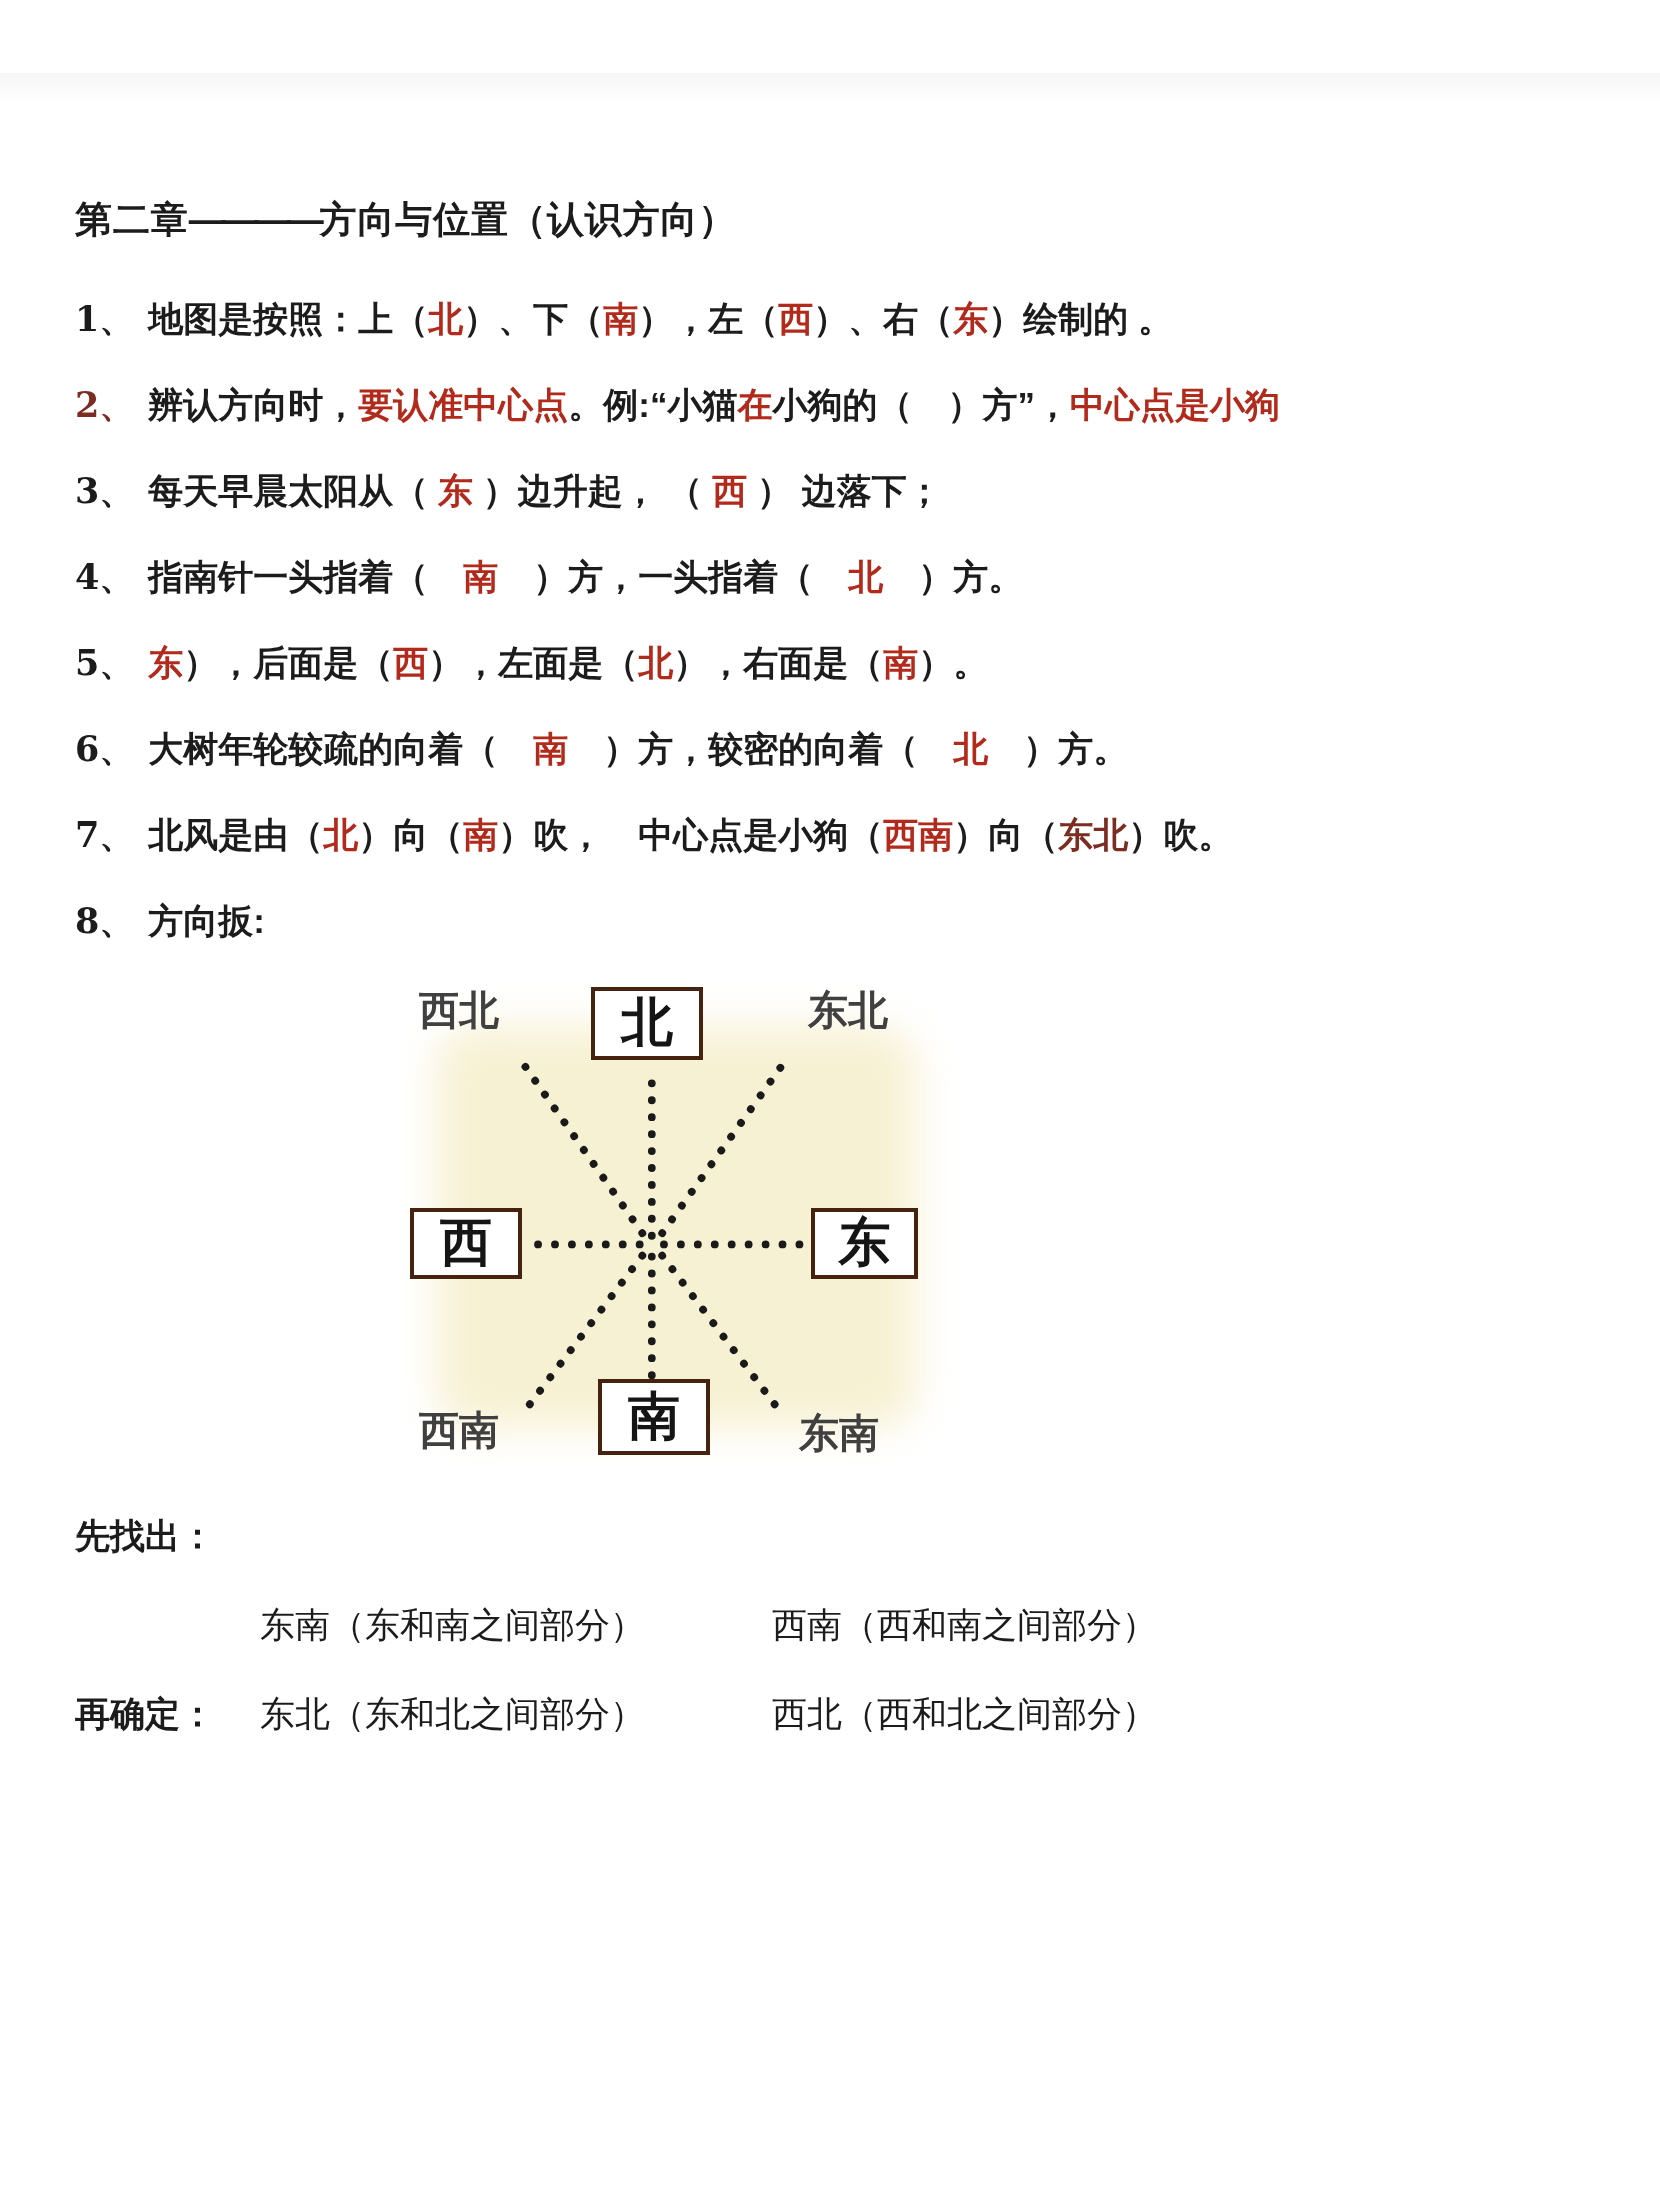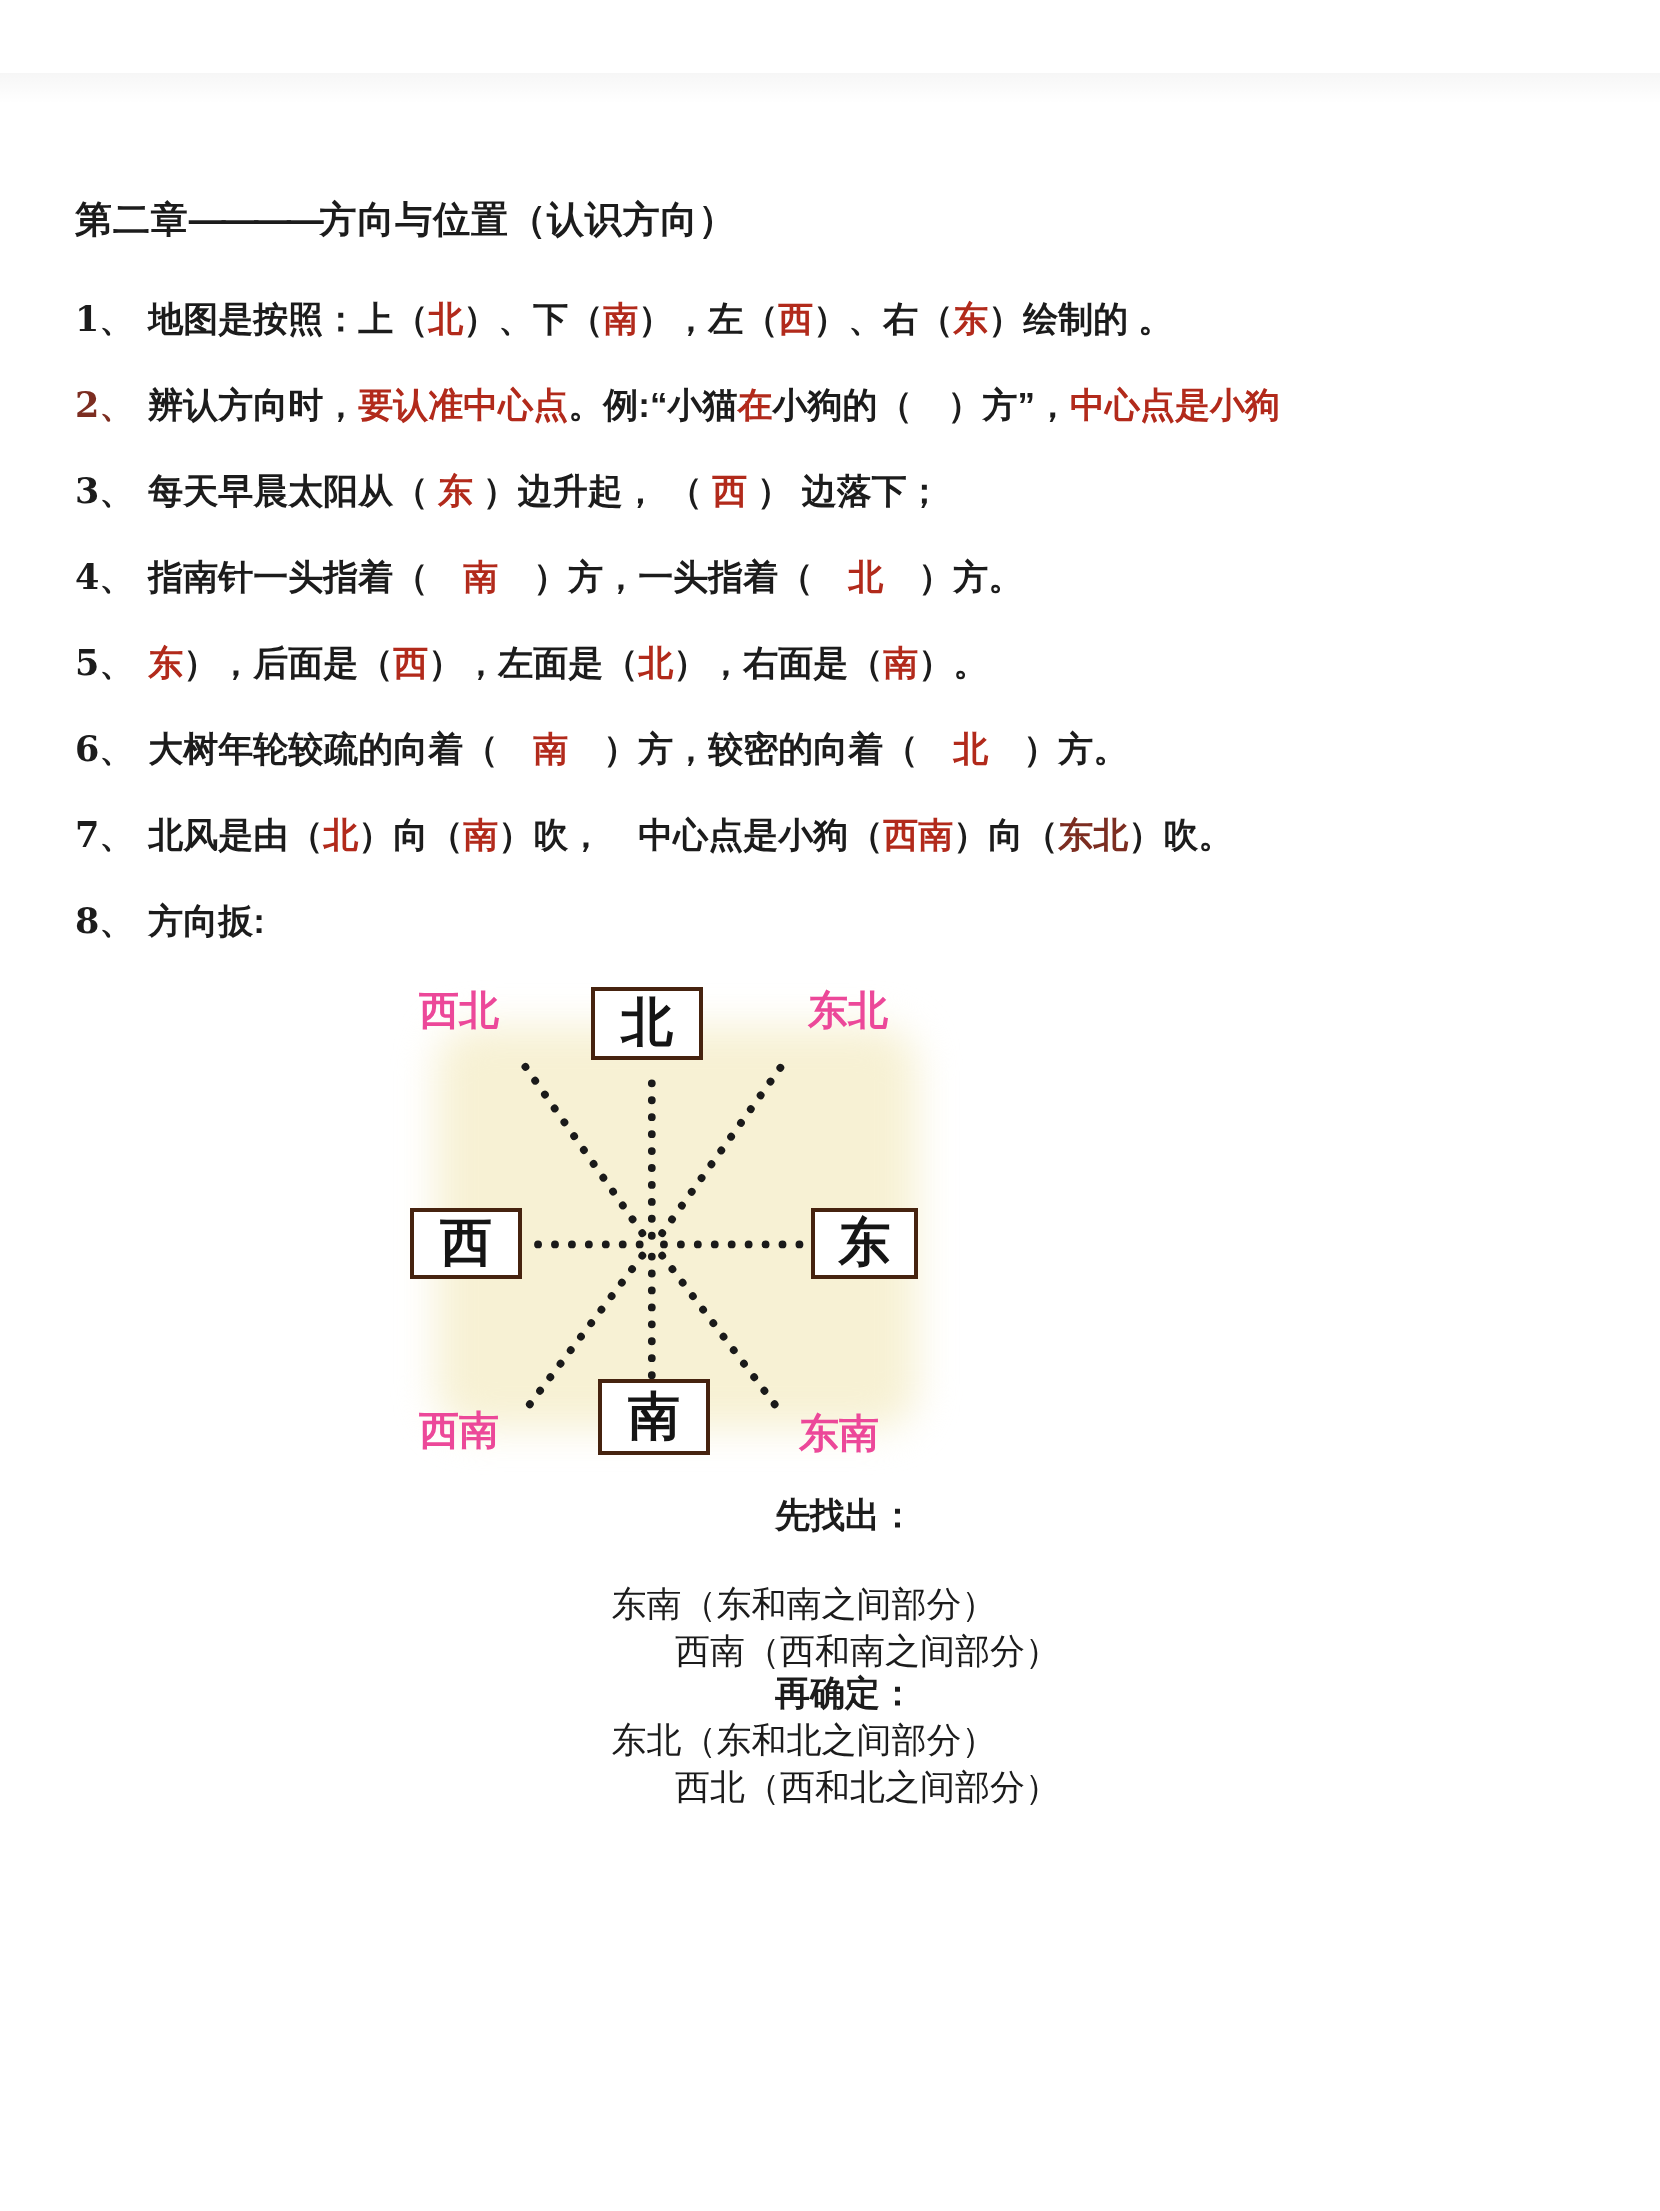--- a/index.html
+++ b/index.html
@@ -31,28 +31,28 @@
   .diagram svg{position:absolute;left:0;top:0;}
   .dir-box{position:absolute;display:flex;align-items:center;justify-content:center;
     background:#ffffff;border:4.3px solid #46230f;
     font-family:"DejaVu Serif",serif;font-weight:700;font-size:52px;color:#151515;
     box-sizing:border-box;}
   #box-n{left:252px;top:28px;width:112px;height:73px;}
   #box-s{left:259px;top:420px;width:112px;height:76px;}
   #box-w{left:71px;top:249px;width:112px;height:71px;}
   #box-e{left:472px;top:249px;width:107px;height:71px;}
   .corner{position:absolute;font-family:Liberation Serif, serif;font-weight:700;
-    font-size:40px;color:#ec4899;white-space:nowrap;}
+    font-size:40px;color:#404040;white-space:nowrap;}
   #lbl-nw{left:80px;top:24px;}
   #lbl-ne{left:469px;top:24px;}
   #lbl-sw{left:80px;top:444px;}
   #lbl-se{left:460px;top:447px;}
 
   .footer{margin-top:14px;font-size:35px;}
-  .f-row{display:flex;align-items:center;height:89px;white-space:pre;flex-direction:column;}
+  .f-row{display:flex;align-items:center;height:89px;white-space:pre;}
   .f-label{font-weight:700;display:inline-block;width:185px;}
   .f-item{display:inline-block;width:512px;}
 </style>
 </head>
 <body>
 
 <div class="artifact-band"></div>
 
 <div class="page">
 

